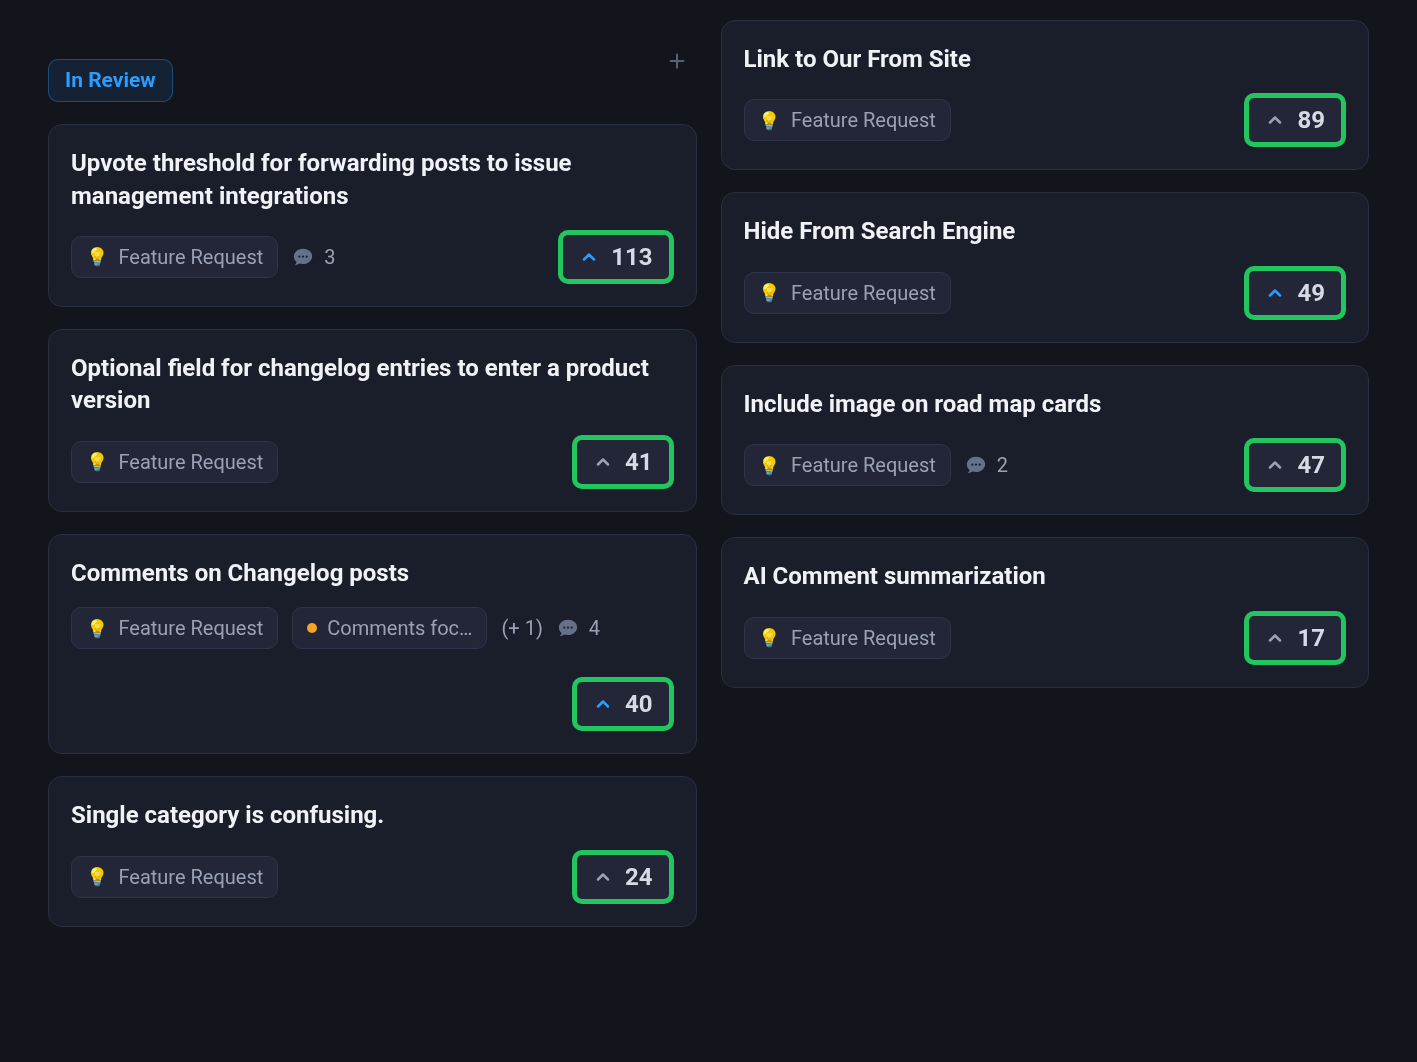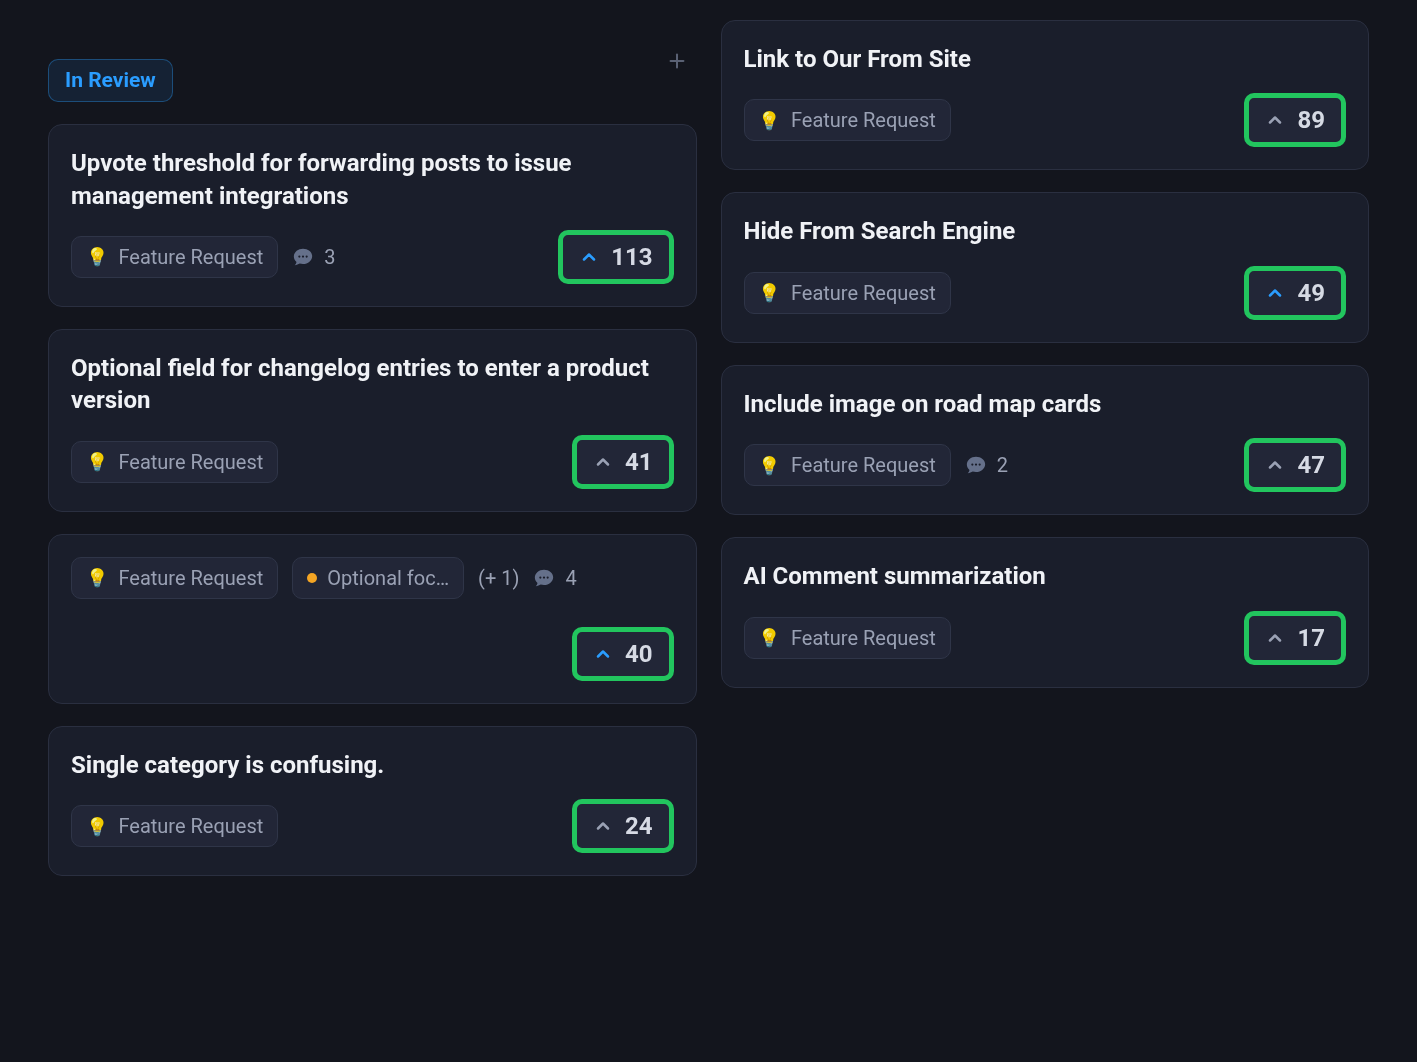--- a/index.html
+++ b/index.html
@@ -201,29 +201,30 @@
           <span class="upvote">
             <svg viewBox="0 0 24 24" fill="none" stroke-width="3" stroke-linecap="round" stroke-linejoin="round">
                 <polyline class="chev" points="6 15 12 9 18 15"></polyline>
               </svg>
             <span>41</span>
           </span>
         </div>
       </div>
 
       <div class="card">
+        <div class="card-title">Comments on Changelog posts</div>
         <div class="card-meta">
           <div class="tags-wrap">
             <span class="tag">
               <span class="bulb">💡</span>
               <span class="tag-text">Feature Request</span>
             </span>
             <span class="tag">
               <span class="dot"></span>
-              <span class="tag-text">Optional foc…</span>
+              <span class="tag-text">Comments foc…</span>
             </span>
             <span class="extra-count">(+ <span>1</span>)</span>
           </div>
           <span class="comments">
             <svg viewBox="0 0 24 24">
                 <path d="M12 3C6.5 3 2 6.8 2 11.5c0 2.3 1.1 4.4 2.9 5.9-.2 1.2-.8 2.6-1.9 3.6 1.9-.1 4-.9 5.4-1.8 1.1.3 2.3.5 3.6.5 5.5 0 10-3.8 10-8.5S17.5 3 12 3z"></path>
                 <circle cx="8" cy="11.5" r="1.2" fill="#1a1e2b"></circle>
                 <circle cx="12" cy="11.5" r="1.2" fill="#1a1e2b"></circle>
                 <circle cx="16" cy="11.5" r="1.2" fill="#1a1e2b"></circle>
               </svg>

